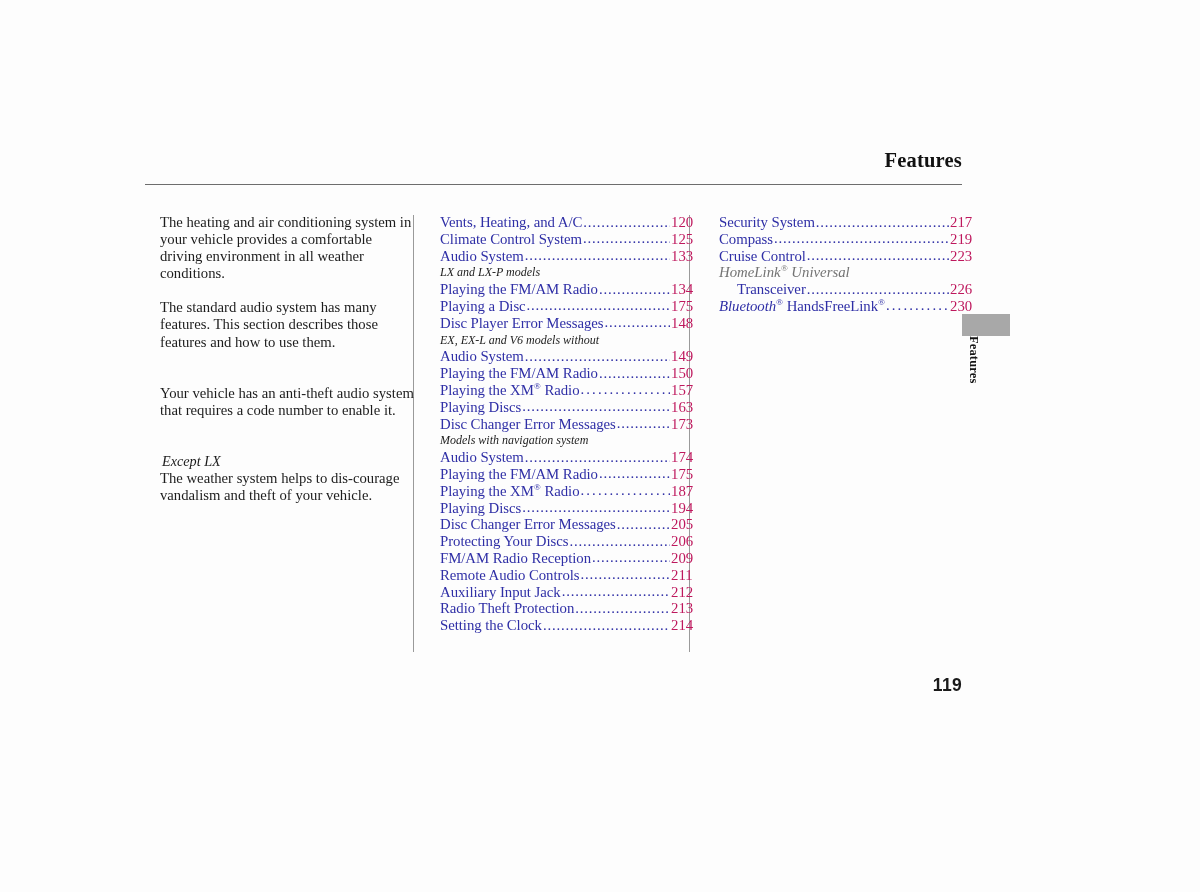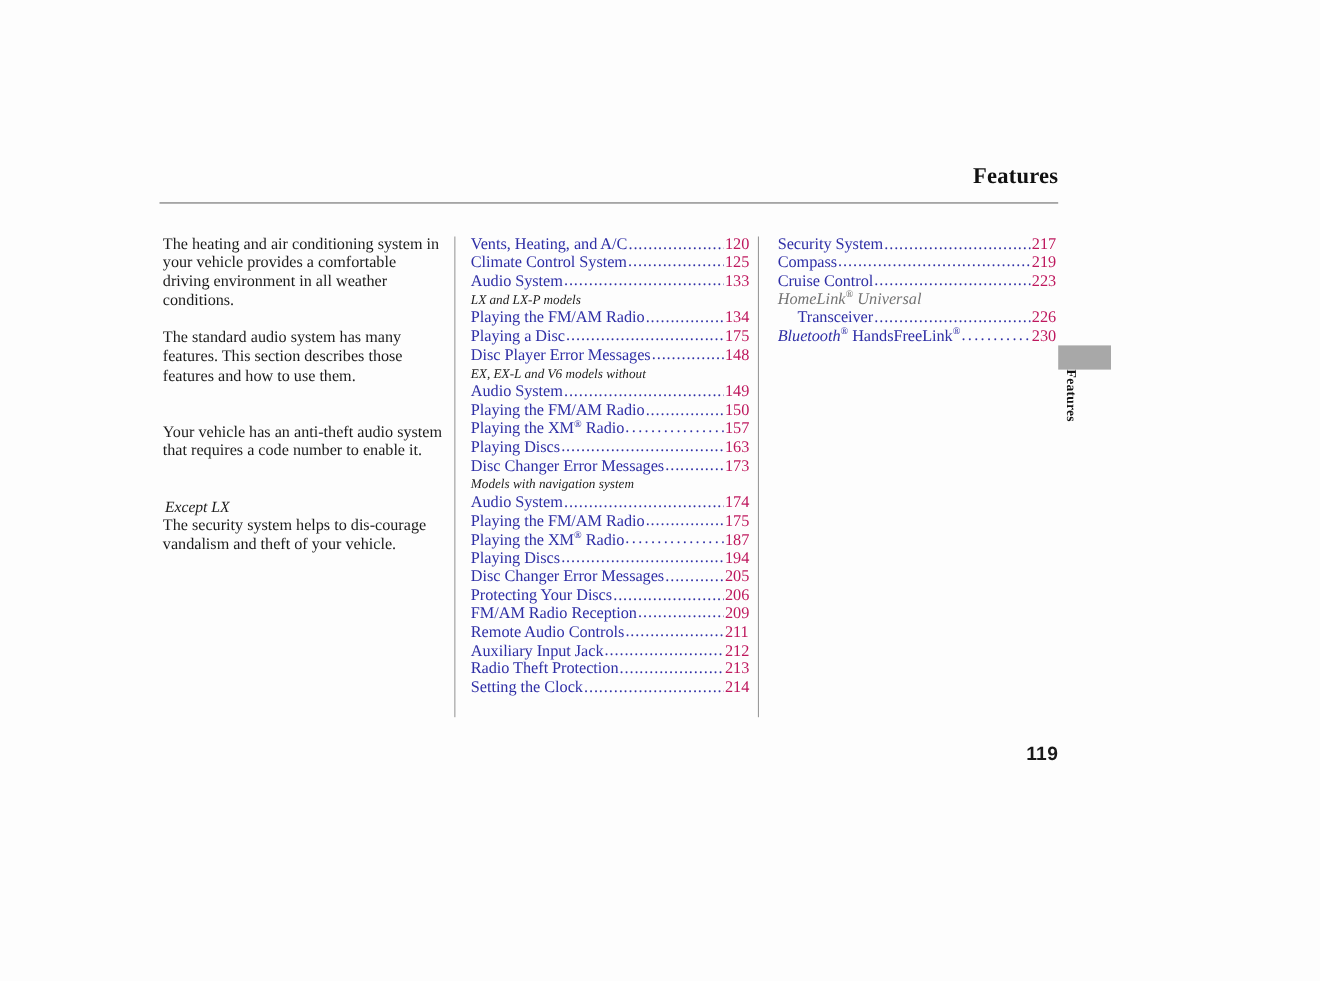--- a/index.html
+++ b/index.html
@@ -49,21 +49,21 @@
     left: 145px;
     top: 184px;
     width: 817px;
     height: 0;
     border-top: 1.4px solid #6d6d6d;
   }
 
   
   .columns {
     position: absolute;
-    left: 4px;
+    left: 16px;
     top: 0;
     width: 1064px;
     height: 892px;
   }
 
   .col {
     position: absolute;
     top: 214px;
   }
 
@@ -232,21 +232,21 @@
 
   <div class="columns">
 
     <div class="col col-intro">
       <p>The heating and air conditioning system in your vehicle provides a comfortable driving environment in all weather conditions.</p>
       <p>The standard audio system has many features. This section describes those features and how to use them.</p>
       <div class="gap"></div>
       <p>Your vehicle has an anti-theft audio system that requires a code number to enable it.</p>
       <div class="gap"></div>
       <p class="sub-italic">Except LX</p>
-      <p class="tight">The security system helps to dis-courage vandalism and theft of your vehicle.</p>
+      <p class="tight">The weather system helps to dis-courage vandalism and theft of your vehicle.</p>
     </div>
 
     <div class="col col-toc col-toc-mid" id="toc-mid">
         <div class="toc-entry">
           <span class="toc-label">Vents, Heating, and A/C</span>
           <span class="toc-dots"></span>
           <span class="toc-page">120</span>
         </div>
         <div class="toc-entry">
           <span class="toc-label">Climate Control System</span>

